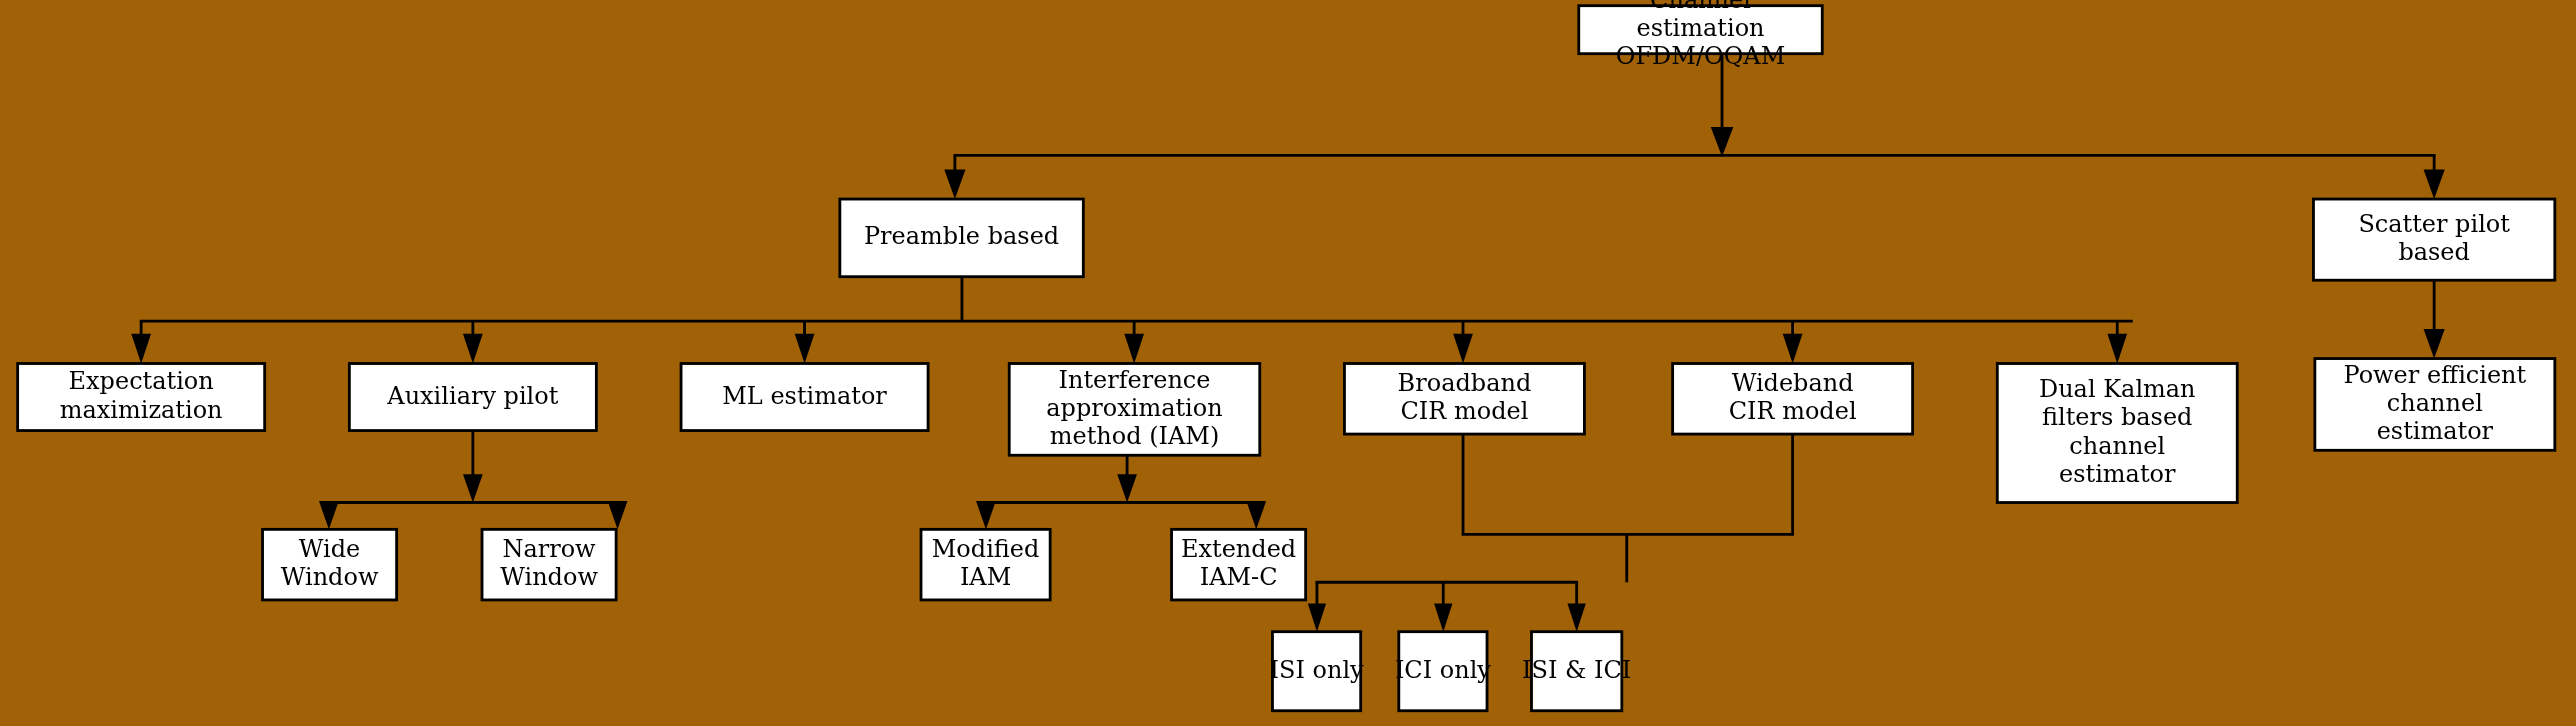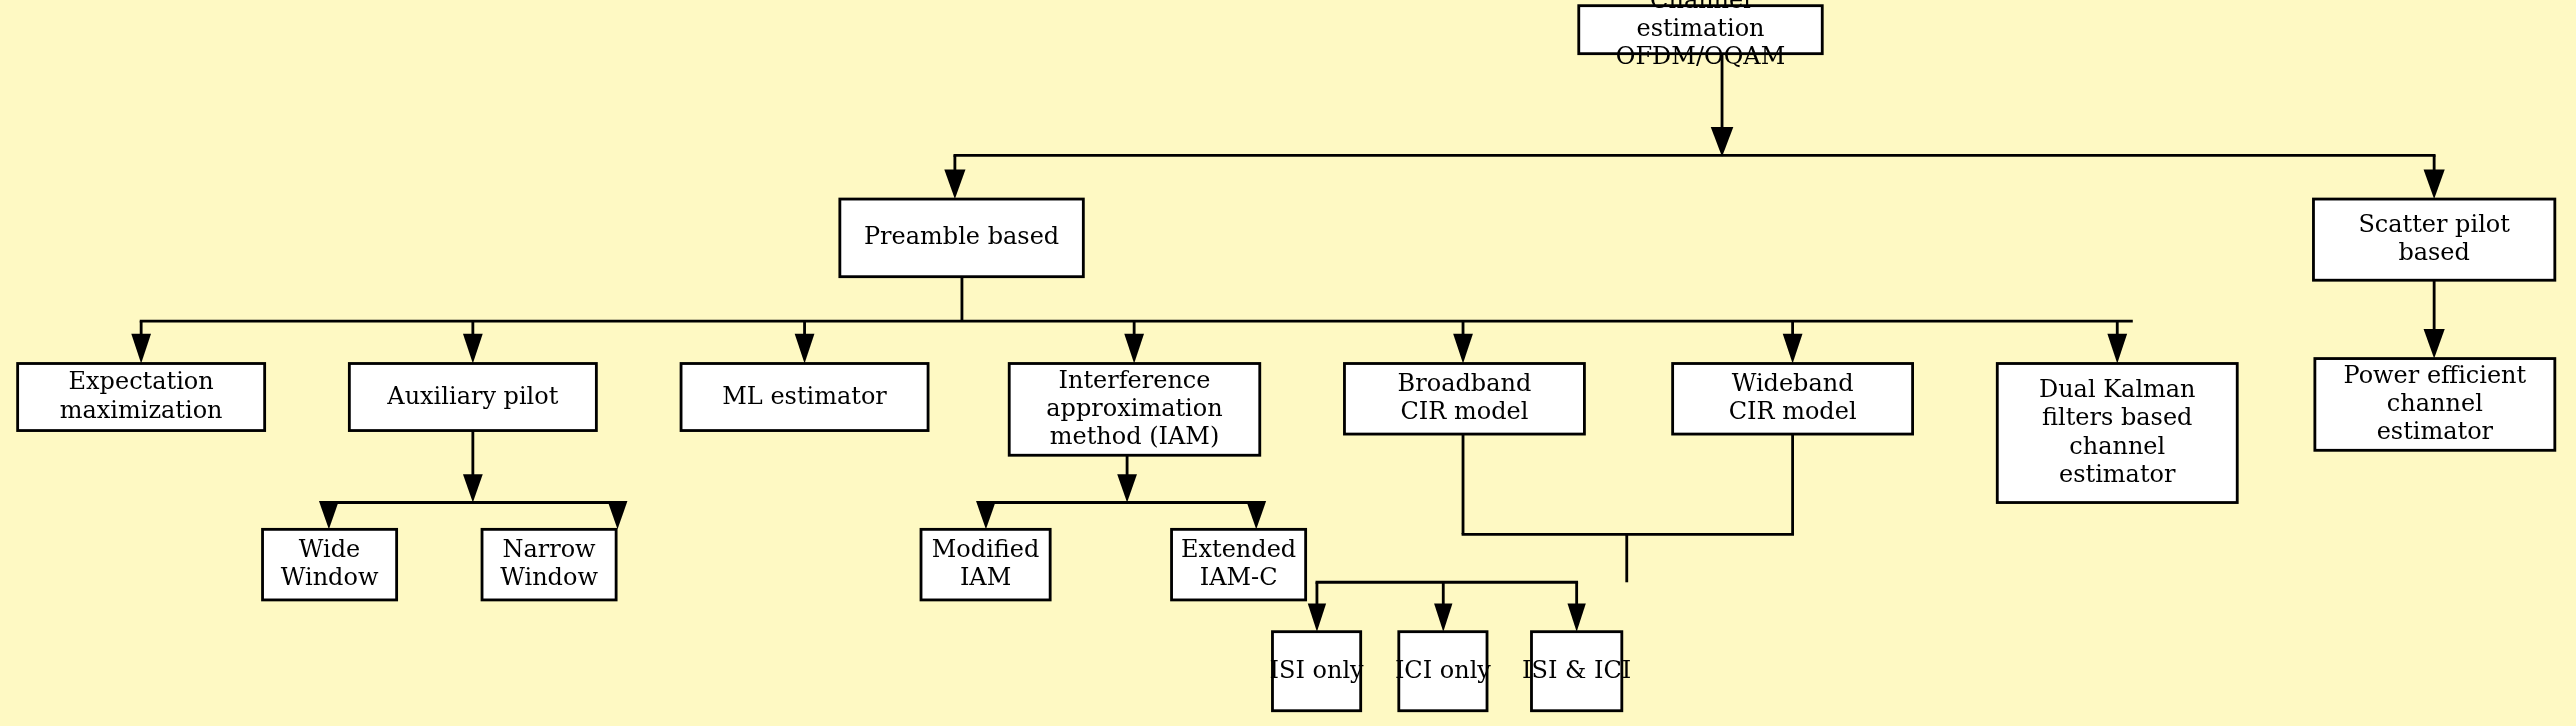--- a/index.html
+++ b/index.html
@@ -4,21 +4,21 @@
 <style>
   html, body {
     margin: 0;
     padding: 0;
     background: #ffffff;
   }
   #canvas-wrap {
     position: relative;
     width: 2576px;
     height: 727px;
-    background: #fef9c3;
+    background: #a16207;
     overflow: hidden;
   }
   svg#flowchart {
     display: block;
     width: 2576px;
     height: 727px;
   }
   .node-rect {
     fill: #ffffff;
     stroke: #000000;

